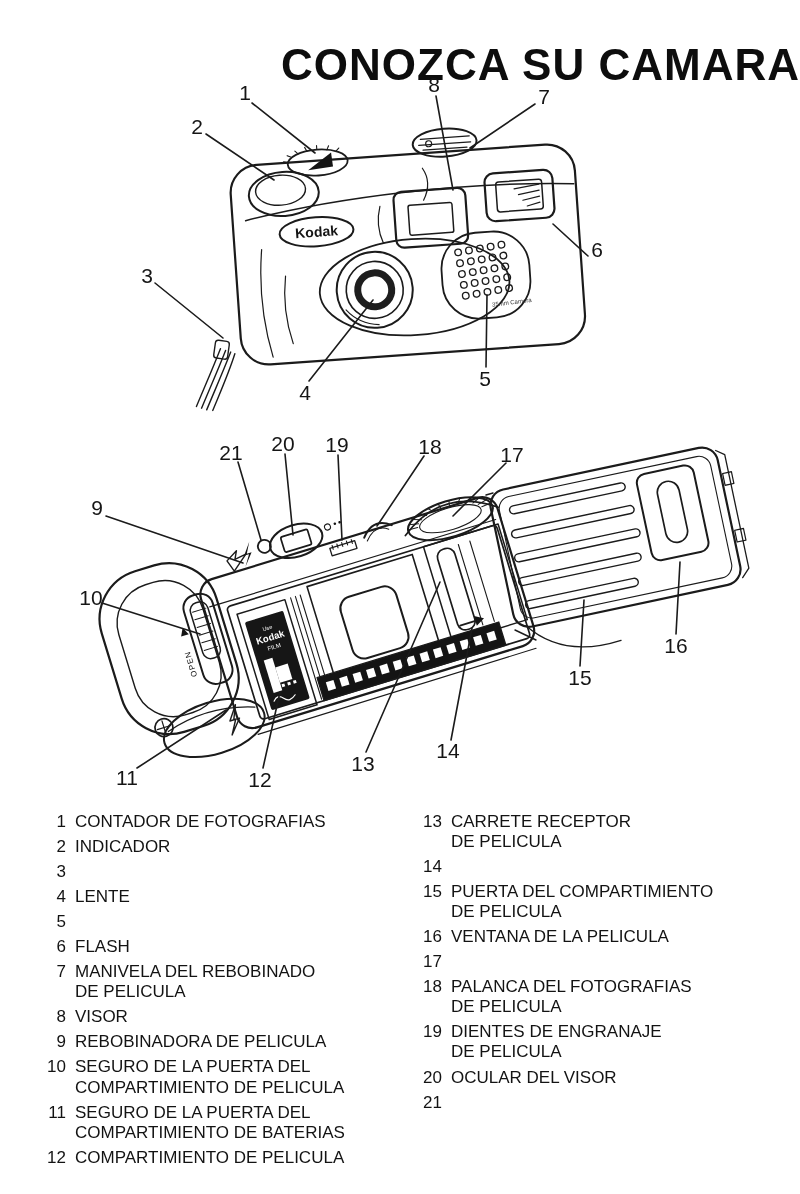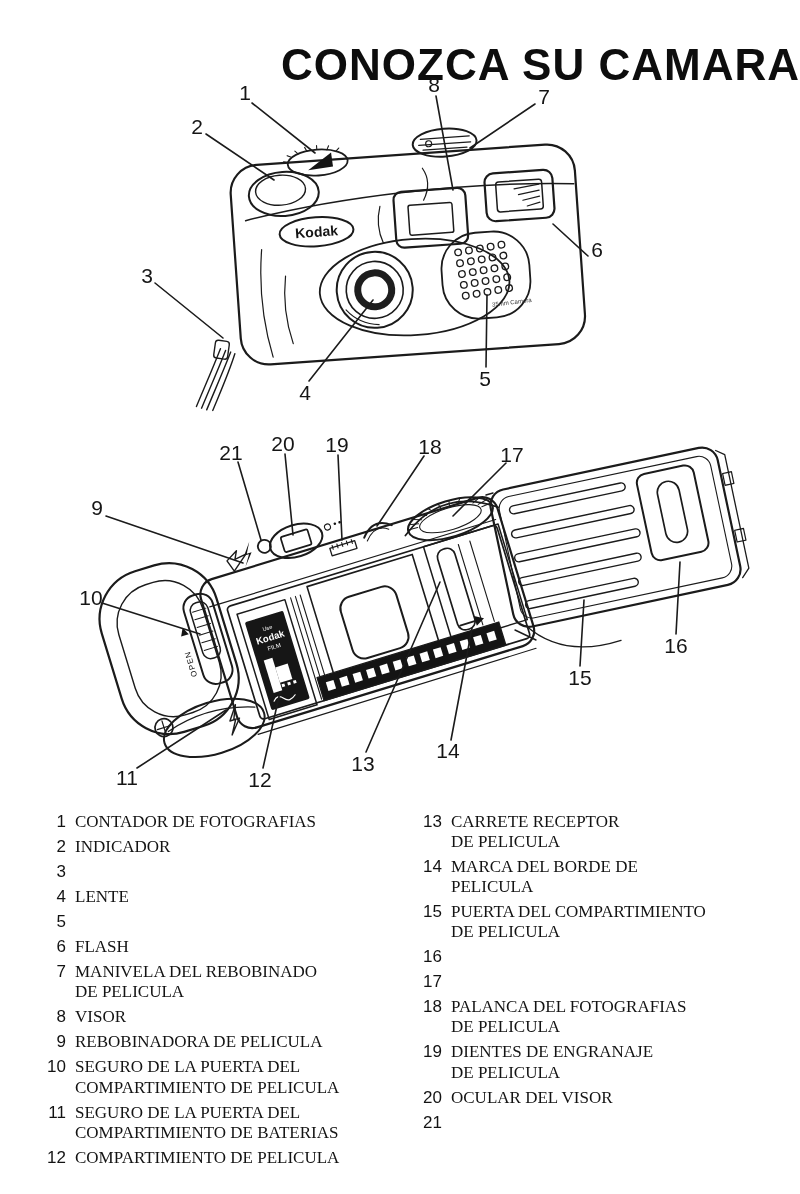--- a/index.html
+++ b/index.html
@@ -15,21 +15,21 @@
   .callout{
     position:absolute;transform:translate(-50%,-50%);
     font-size:21px;color:#151515;line-height:1;white-space:nowrap;
   }
   .legend{position:absolute;top:812px;font-size:17px;color:#131313;}
   .legend.left{left:40px;width:360px;}
   .legend.right{left:406px;width:392px;}
   .lrow{display:flex;margin-bottom:5px;line-height:1.18;}
   .lnum{flex:0 0 26px;text-align:right;margin-right:9px;}
   .legend.right .lnum{flex:0 0 36px;}
-  .llabel{white-space:pre-line;font-family:Liberation Serif, serif;}
+  .llabel{white-space:pre-line;}
   text{font-family:"Liberation Sans", sans-serif;}
 </style>
 </head>
 <body>
 
 <div class="page-title">CONOZCA SU CAMARA</div>
 
 <svg class="art" width="800" height="1194" viewBox="0 0 800 1194" fill="none" stroke="#1b1b1b" stroke-width="1.6" stroke-linecap="round" stroke-linejoin="round">
 
   <g transform="rotate(-4 400 250)">
@@ -396,30 +396,29 @@
     </div>
 </div>
 <div class="legend right">
   <div class="lrow">
       <span class="lnum">13</span>
       <span class="llabel">CARRETE RECEPTOR
 DE PELICULA</span>
     </div>
   <div class="lrow">
       <span class="lnum">14</span>
-      <span class="llabel">MARCA DEL BORDE DE
-PELICULA</span>
     </div>
   <div class="lrow">
       <span class="lnum">15</span>
       <span class="llabel">PUERTA DEL COMPARTIMIENTO
 DE PELICULA</span>
     </div>
   <div class="lrow">
       <span class="lnum">16</span>
+      <span class="llabel">VENTANA DE LA PELICULA</span>
     </div>
   <div class="lrow">
       <span class="lnum">17</span>
     </div>
   <div class="lrow">
       <span class="lnum">18</span>
       <span class="llabel">PALANCA DEL FOTOGRAFIAS
 DE PELICULA</span>
     </div>
   <div class="lrow">

